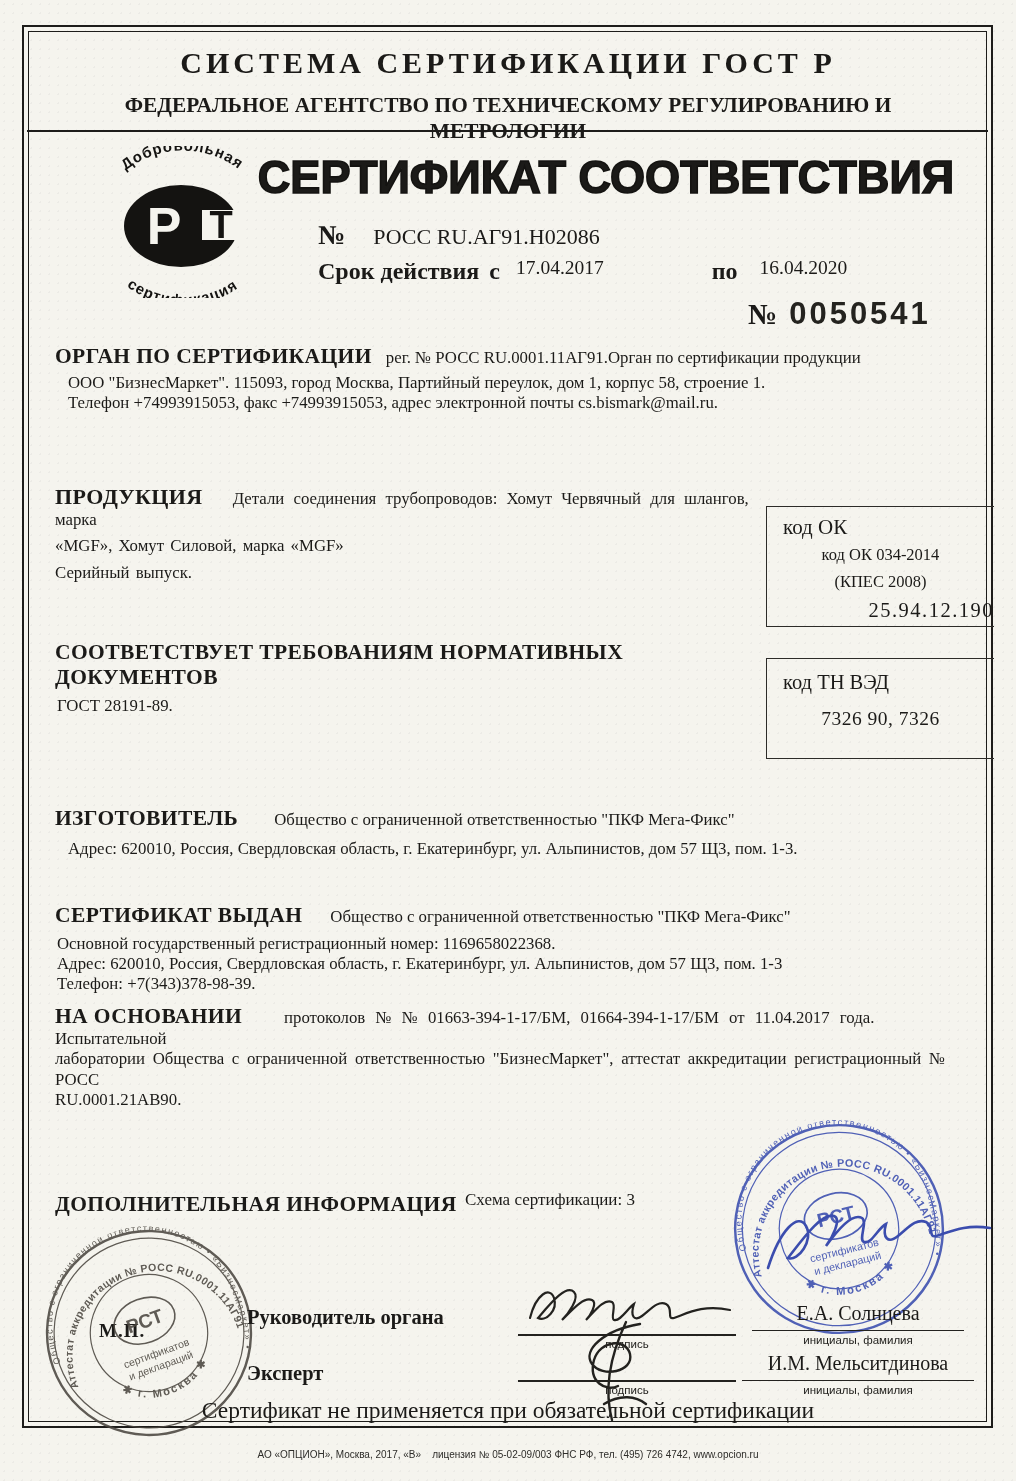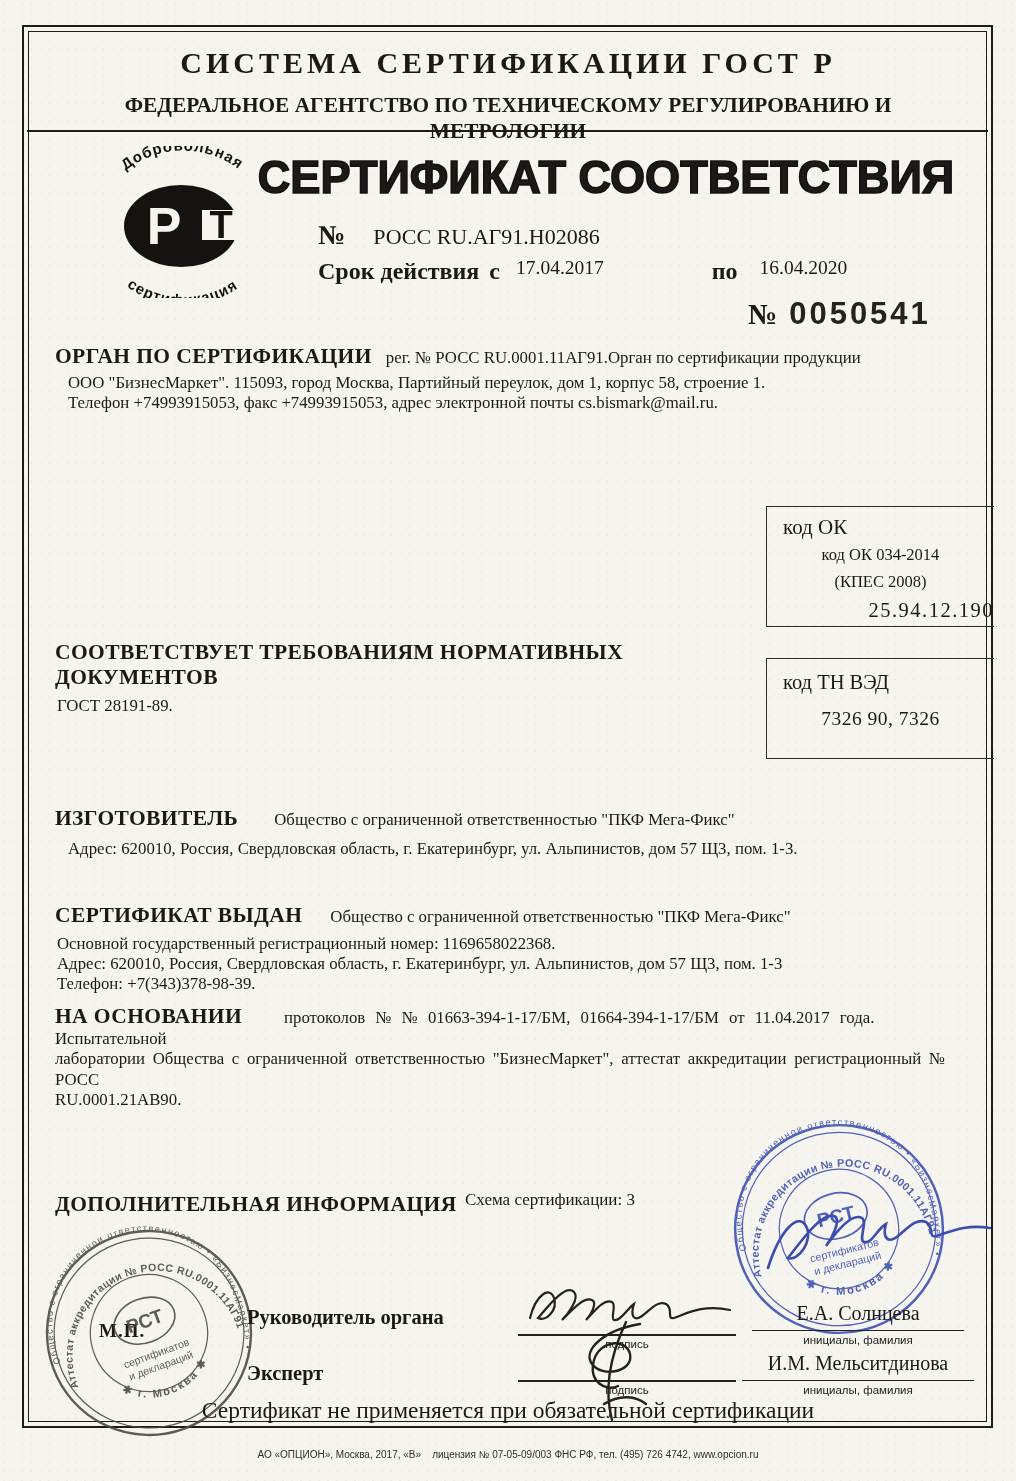--- a/index.html
+++ b/index.html
@@ -152,20 +152,30 @@
     <div>
       <span class="sec-label">ОРГАН ПО СЕРТИФИКАЦИИ</span>
       <span class="body-txt l1">рег. № РОСС RU.0001.11АГ91.Орган по сертификации продукции</span>
     </div>
     <div class="cont body-txt">
       <div>ООО "БизнесМаркет". 115093, город Москва, Партийный переулок, дом 1, корпус 58, строение 1.</div>
       <div>Телефон +74993915053, факс +74993915053, адрес электронной почты cs.bismark@mail.ru.</div>
     </div>
   </div>
 
+  <div class="abs production">
+    <div>
+      <span class="sec-label" style="font-size:22px;">ПРОДУКЦИЯ</span>
+      <span class="body-txt l1">Детали соединения трубопроводов: Хомут Червячный для шлангов, марка</span>
+    </div>
+    <div class="cont body-txt">
+      <div>«MGF», Хомут Силовой, марка «MGF»</div>
+      <div>Серийный выпуск.</div>
+    </div>
+  </div>
 
   <div class="abs okbox">
     <div class="t">код ОК</div>
     <div class="c1">код ОК 034-2014</div>
     <div class="c2">(КПЕС 2008)</div>
     <div class="v">25.94.12.190</div>
   </div>
 
   <div class="abs conformity">
     <div class="sec-label">СООТВЕТСТВУЕТ ТРЕБОВАНИЯМ НОРМАТИВНЫХ ДОКУМЕНТОВ</div>
@@ -283,15 +293,15 @@
   <div class="abs sigline nl1"></div>
   <div class="abs caption cap-n1">инициалы, фамилия</div>
 
   <div class="abs sigline sl2"></div>
   <div class="abs caption cap-s2">подпись</div>
   <div class="abs sname sn2">И.М. Мельситдинова</div>
   <div class="abs sigline nl2"></div>
   <div class="abs caption cap-n2">инициалы, фамилия</div>
 
   <div class="abs note">Сертификат не применяется при обязательной сертификации</div>
-  <div class="abs imprint">АО «ОПЦИОН», Москва, 2017, «В»    лицензия № 07-05-09/003 ФНС РФ, тел. (495) 726 4742, www.opcion.ru</div>
+  <div class="abs imprint">АО «ОПЦИОН», Москва, 2017, «В»    лицензия № 05-02-09/003 ФНС РФ, тел. (495) 726 4742, www.opcion.ru</div>
 
 </div>
 
 </body></html>

